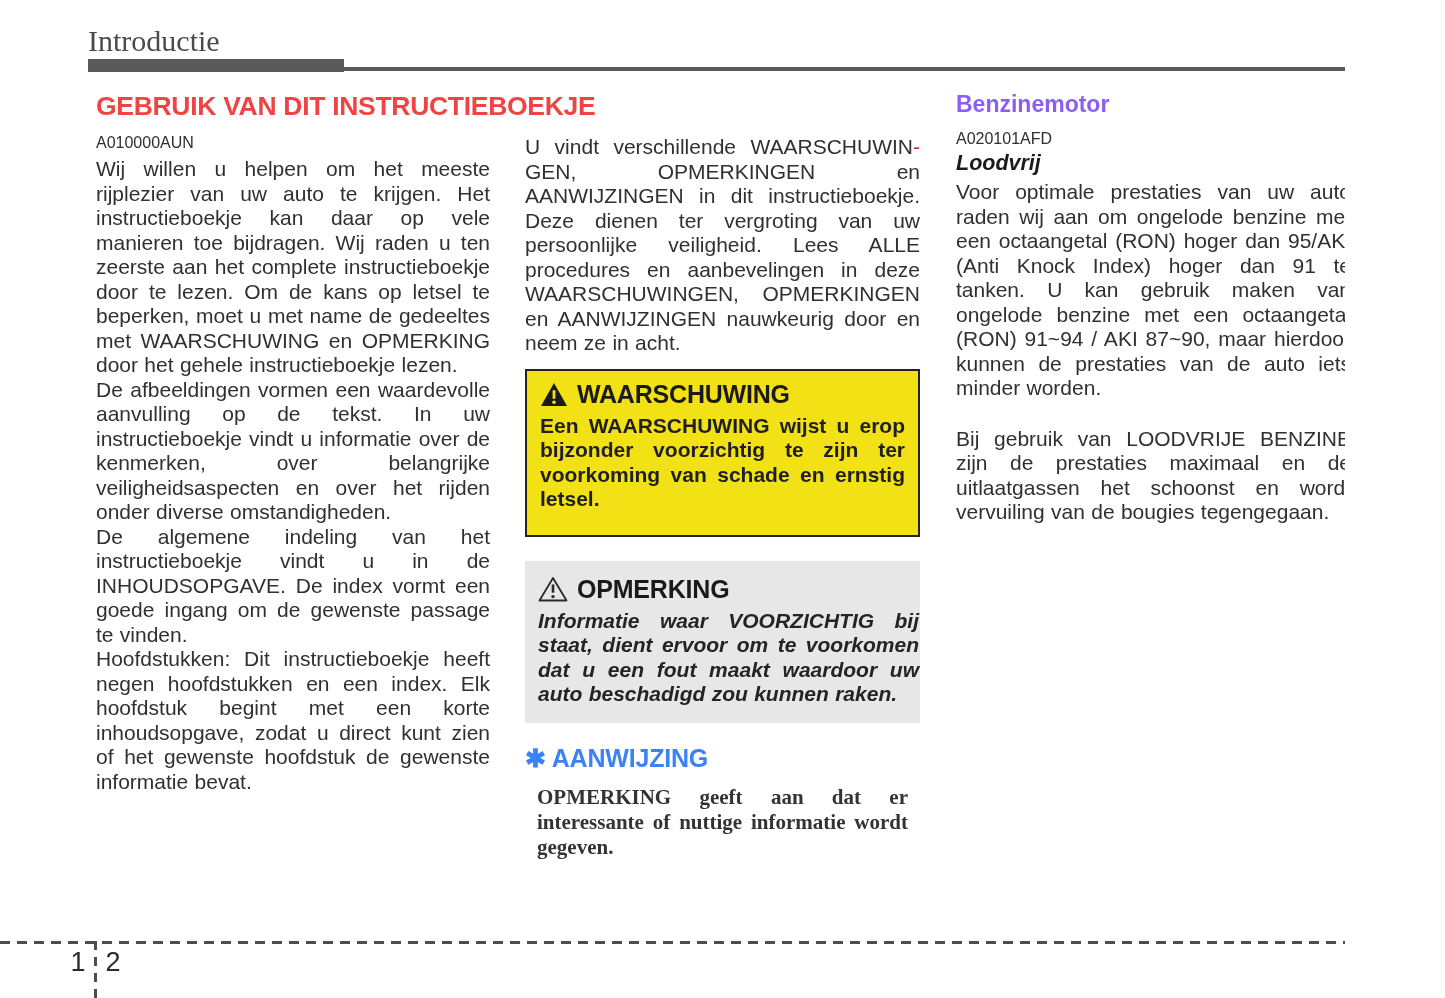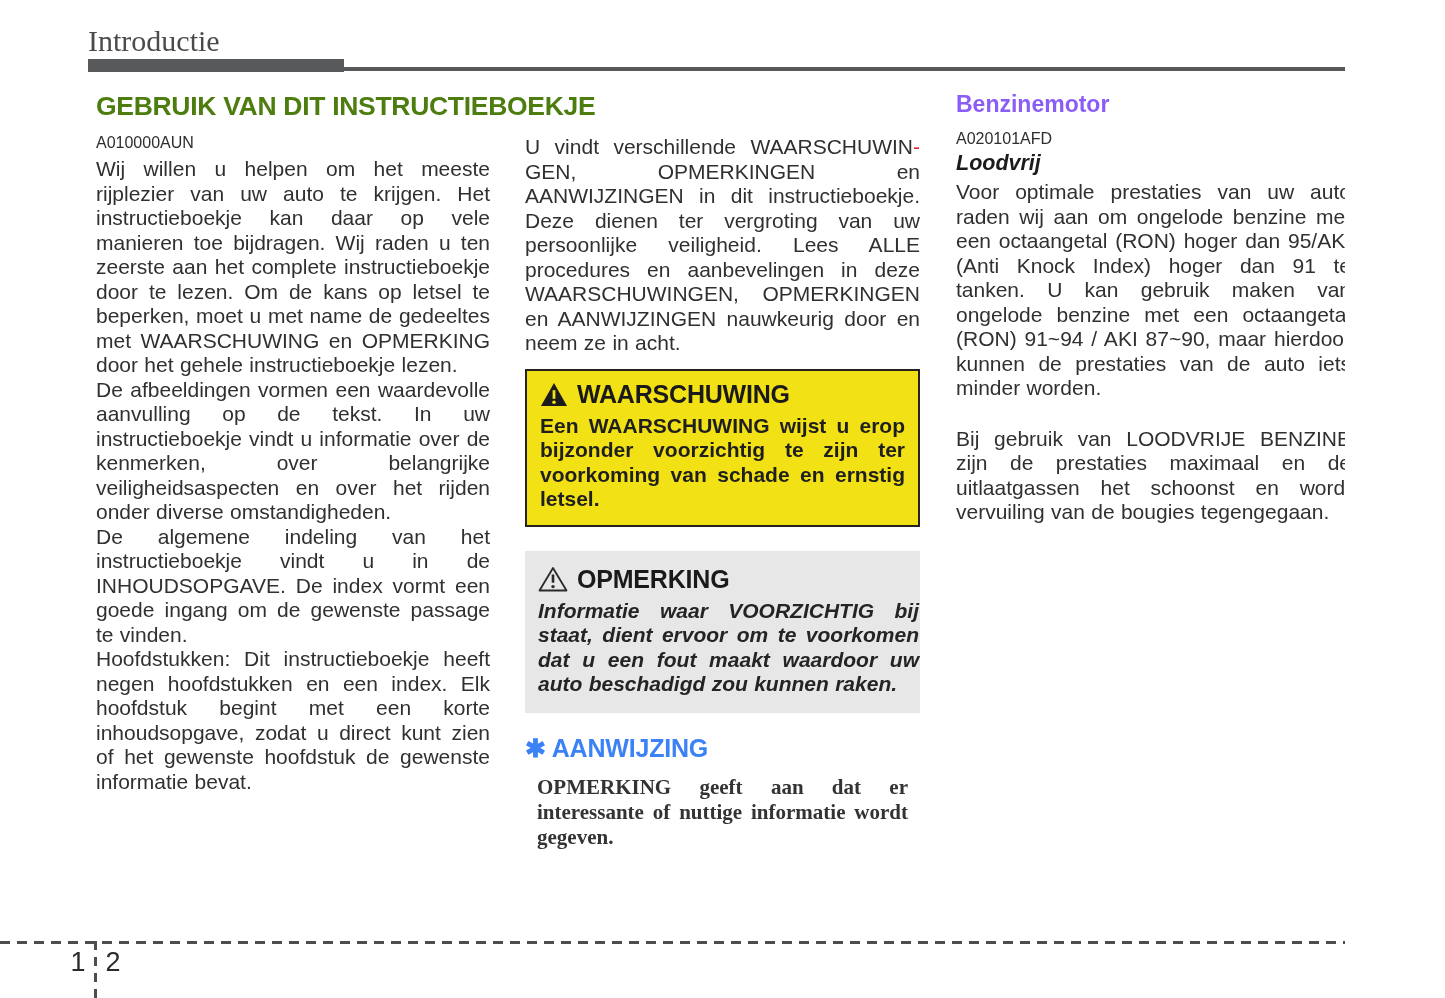--- a/index.html
+++ b/index.html
@@ -12,21 +12,21 @@
   .running-title {
     position:absolute; left:88px; top:24px;
     font-family:"Liberation Serif", serif; font-size:30px; color:#4b4b4d;
   }
   .rule-thick { position:absolute; left:88px; top:59px; width:256px; height:13px; background:var(--header-gray,#58595b); }
   .rule-thin  { position:absolute; left:344px; top:67px; width:1003px; height:4px; background:var(--header-gray,#58595b); }
 
   
   .h1 {
     font-size:26.5px; line-height:31px; font-weight:700; letter-spacing:-0.3px;
-    color:#4d7c0f; font-family:"Liberation Sans", sans-serif;text-align:right;
+    color:#ef4444; font-family:"Liberation Sans", sans-serif;text-align:right;
   }
   .h-col1 { position:absolute; left:96px; top:91px; white-space:nowrap; }
 
   
   .col { position:absolute; }
   .col1 { left:96px; top:133px; width:394px; }
   .col2 { left:525px; top:135px; width:395px; }
   .col3 { left:956px; top:91px;  width:395px; }
 
   .code { font-size:16px; line-height:19px; color:#2e2e2e; margin-bottom:5px; }
@@ -39,21 +39,21 @@
   .h2 { font-size:23px; line-height:27px; font-weight:700; color:#8b5cf6; margin-bottom:11px; }
   .col3 .code { margin-bottom:3px; }
   .h3 { font-size:21.5px; line-height:25px; font-weight:700; font-style:italic; color:#1b1b1b; margin-bottom:4px; }
   p.spaced { margin-top:26px; }
 
   .red-hyphen { color:var(--hyphen-red,#e5232b); }
 
   
   .warn-box {
     margin-top:13px; background:var(--warning-yellow,#f2e114);
-    border:2px solid #26231c; padding:9px 13px 13px 13px;
+    border:2px solid #26231c; padding:9px 13px 23px 13px;
   }
   .note-box {
     margin-top:24px; background:var(--note-gray,#e7e7e7);
     padding:14px 1px 16px 13px;
   }
   .box-title { display:flex; align-items:center; gap:9px; margin-bottom:5px; }
   .box-title .ttl { font-size:25px; font-weight:700; color:#1a1a1a; letter-spacing:-0.2px; }
   .box-title svg { display:block; flex:0 0 auto; }
   p.box-body {
     font-size:21px; line-height:24.5px; font-weight:700; text-align:justify;

